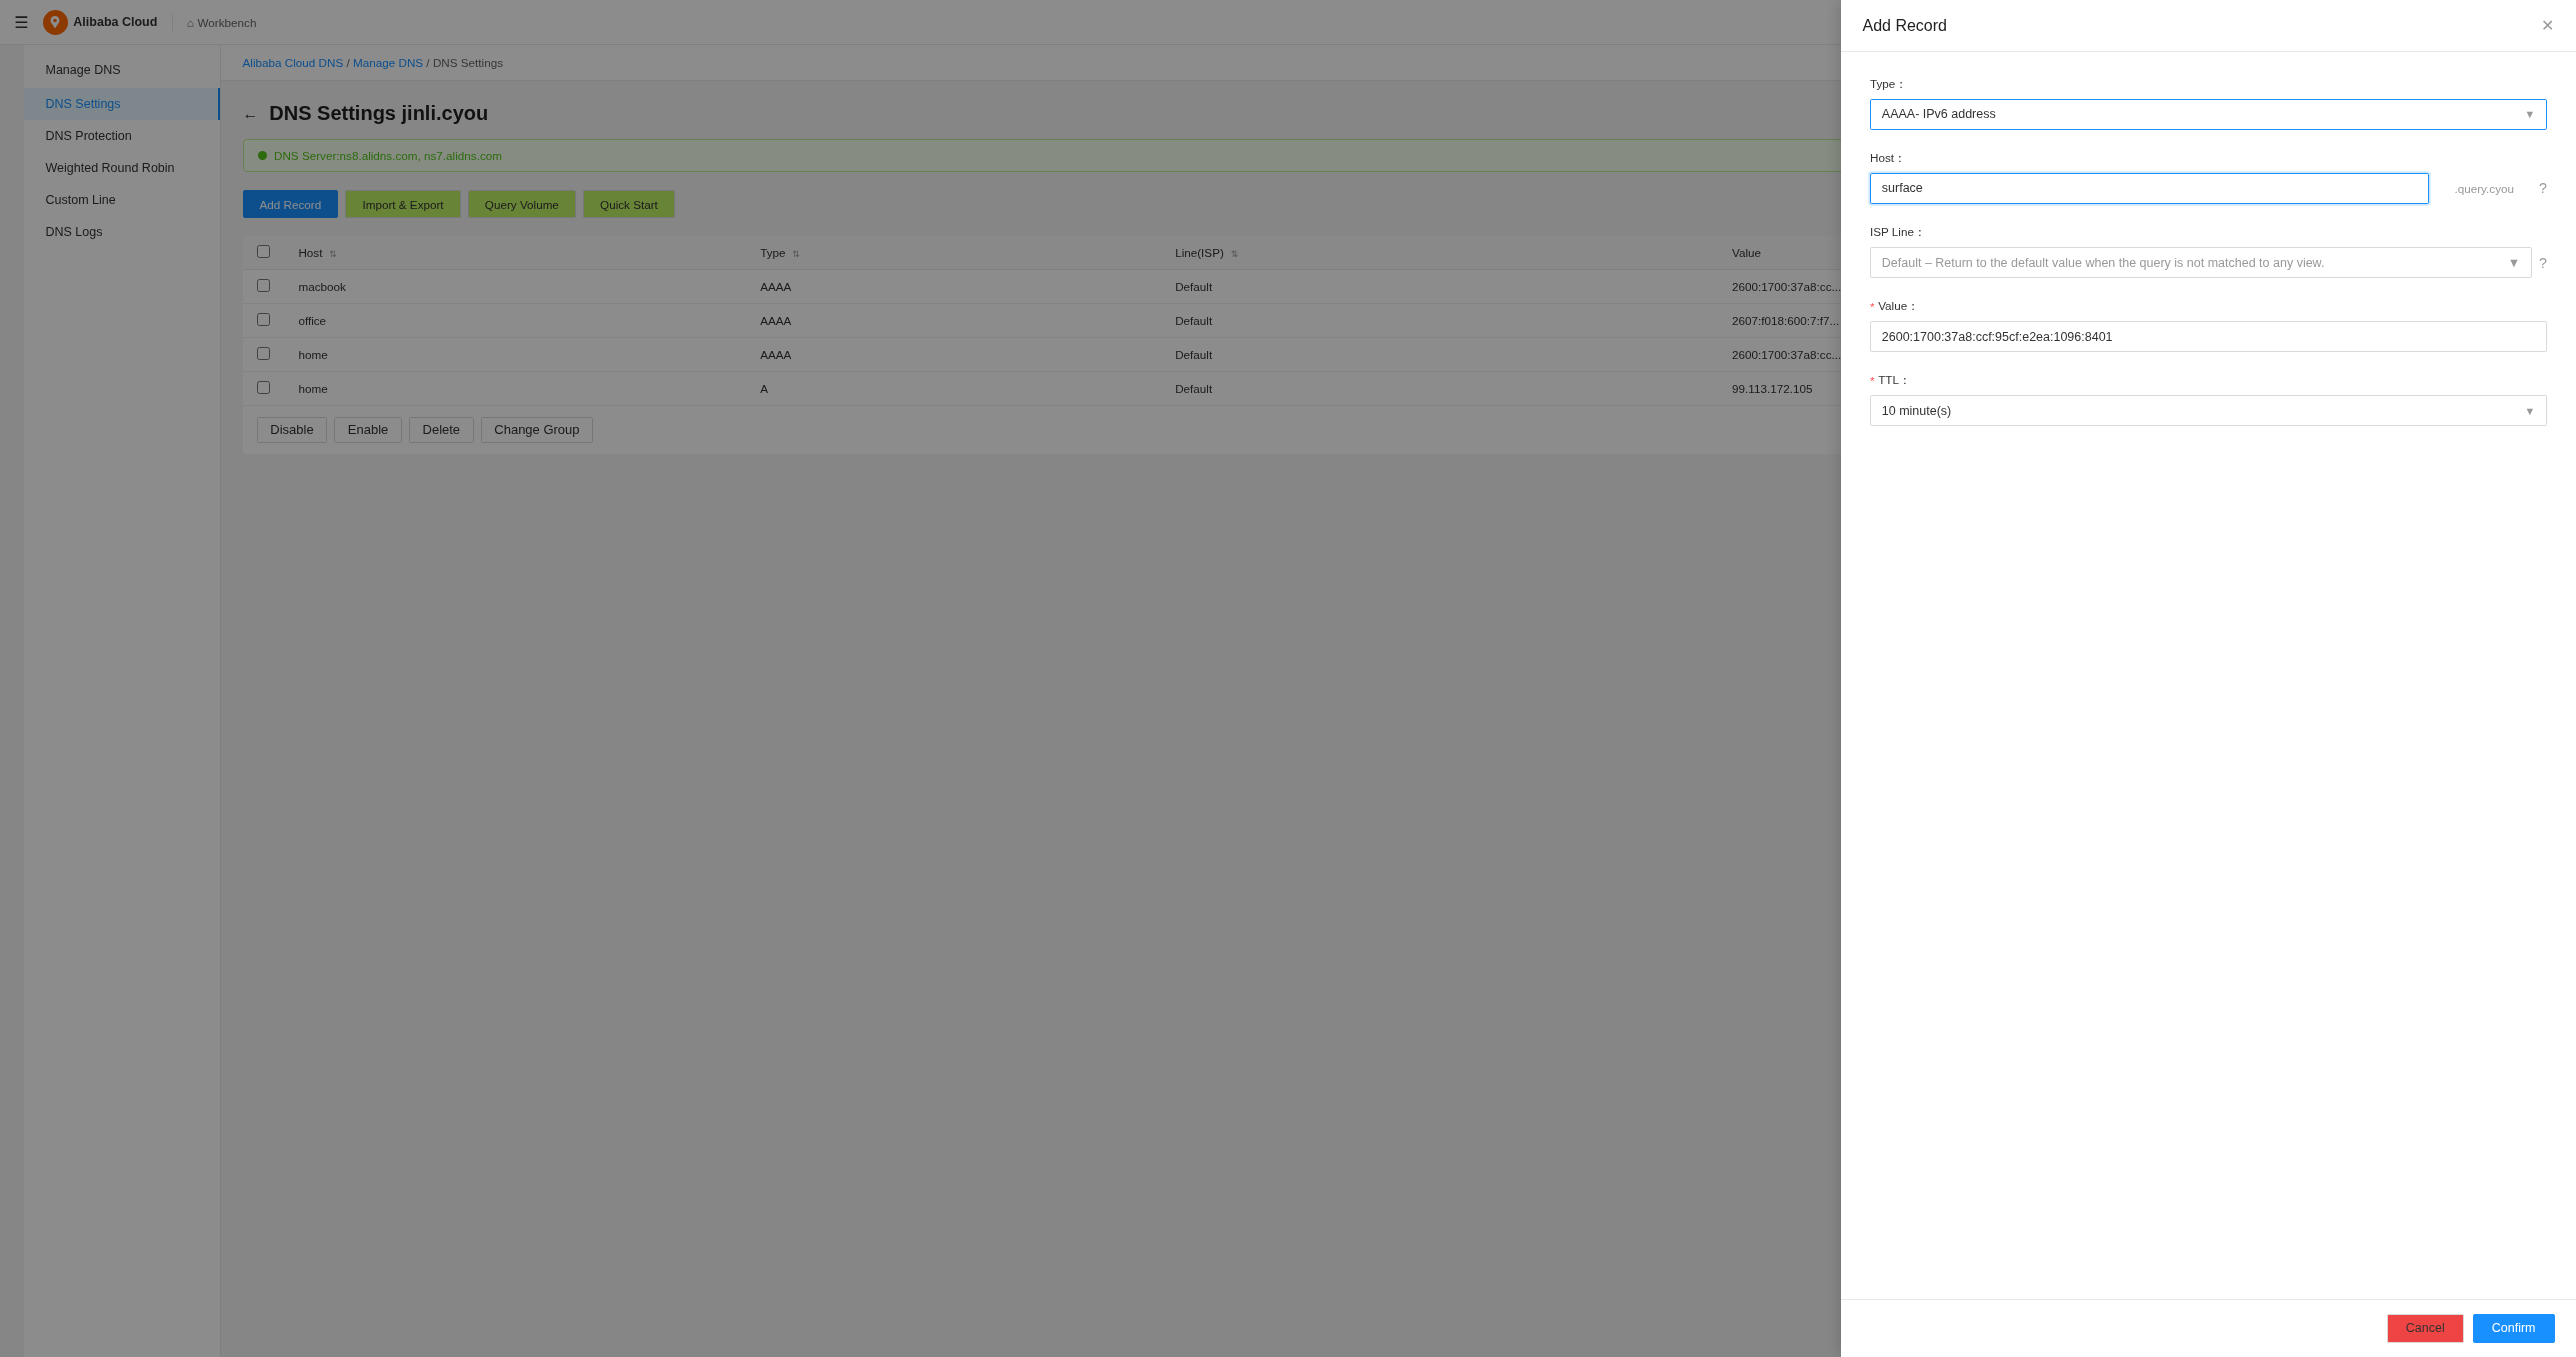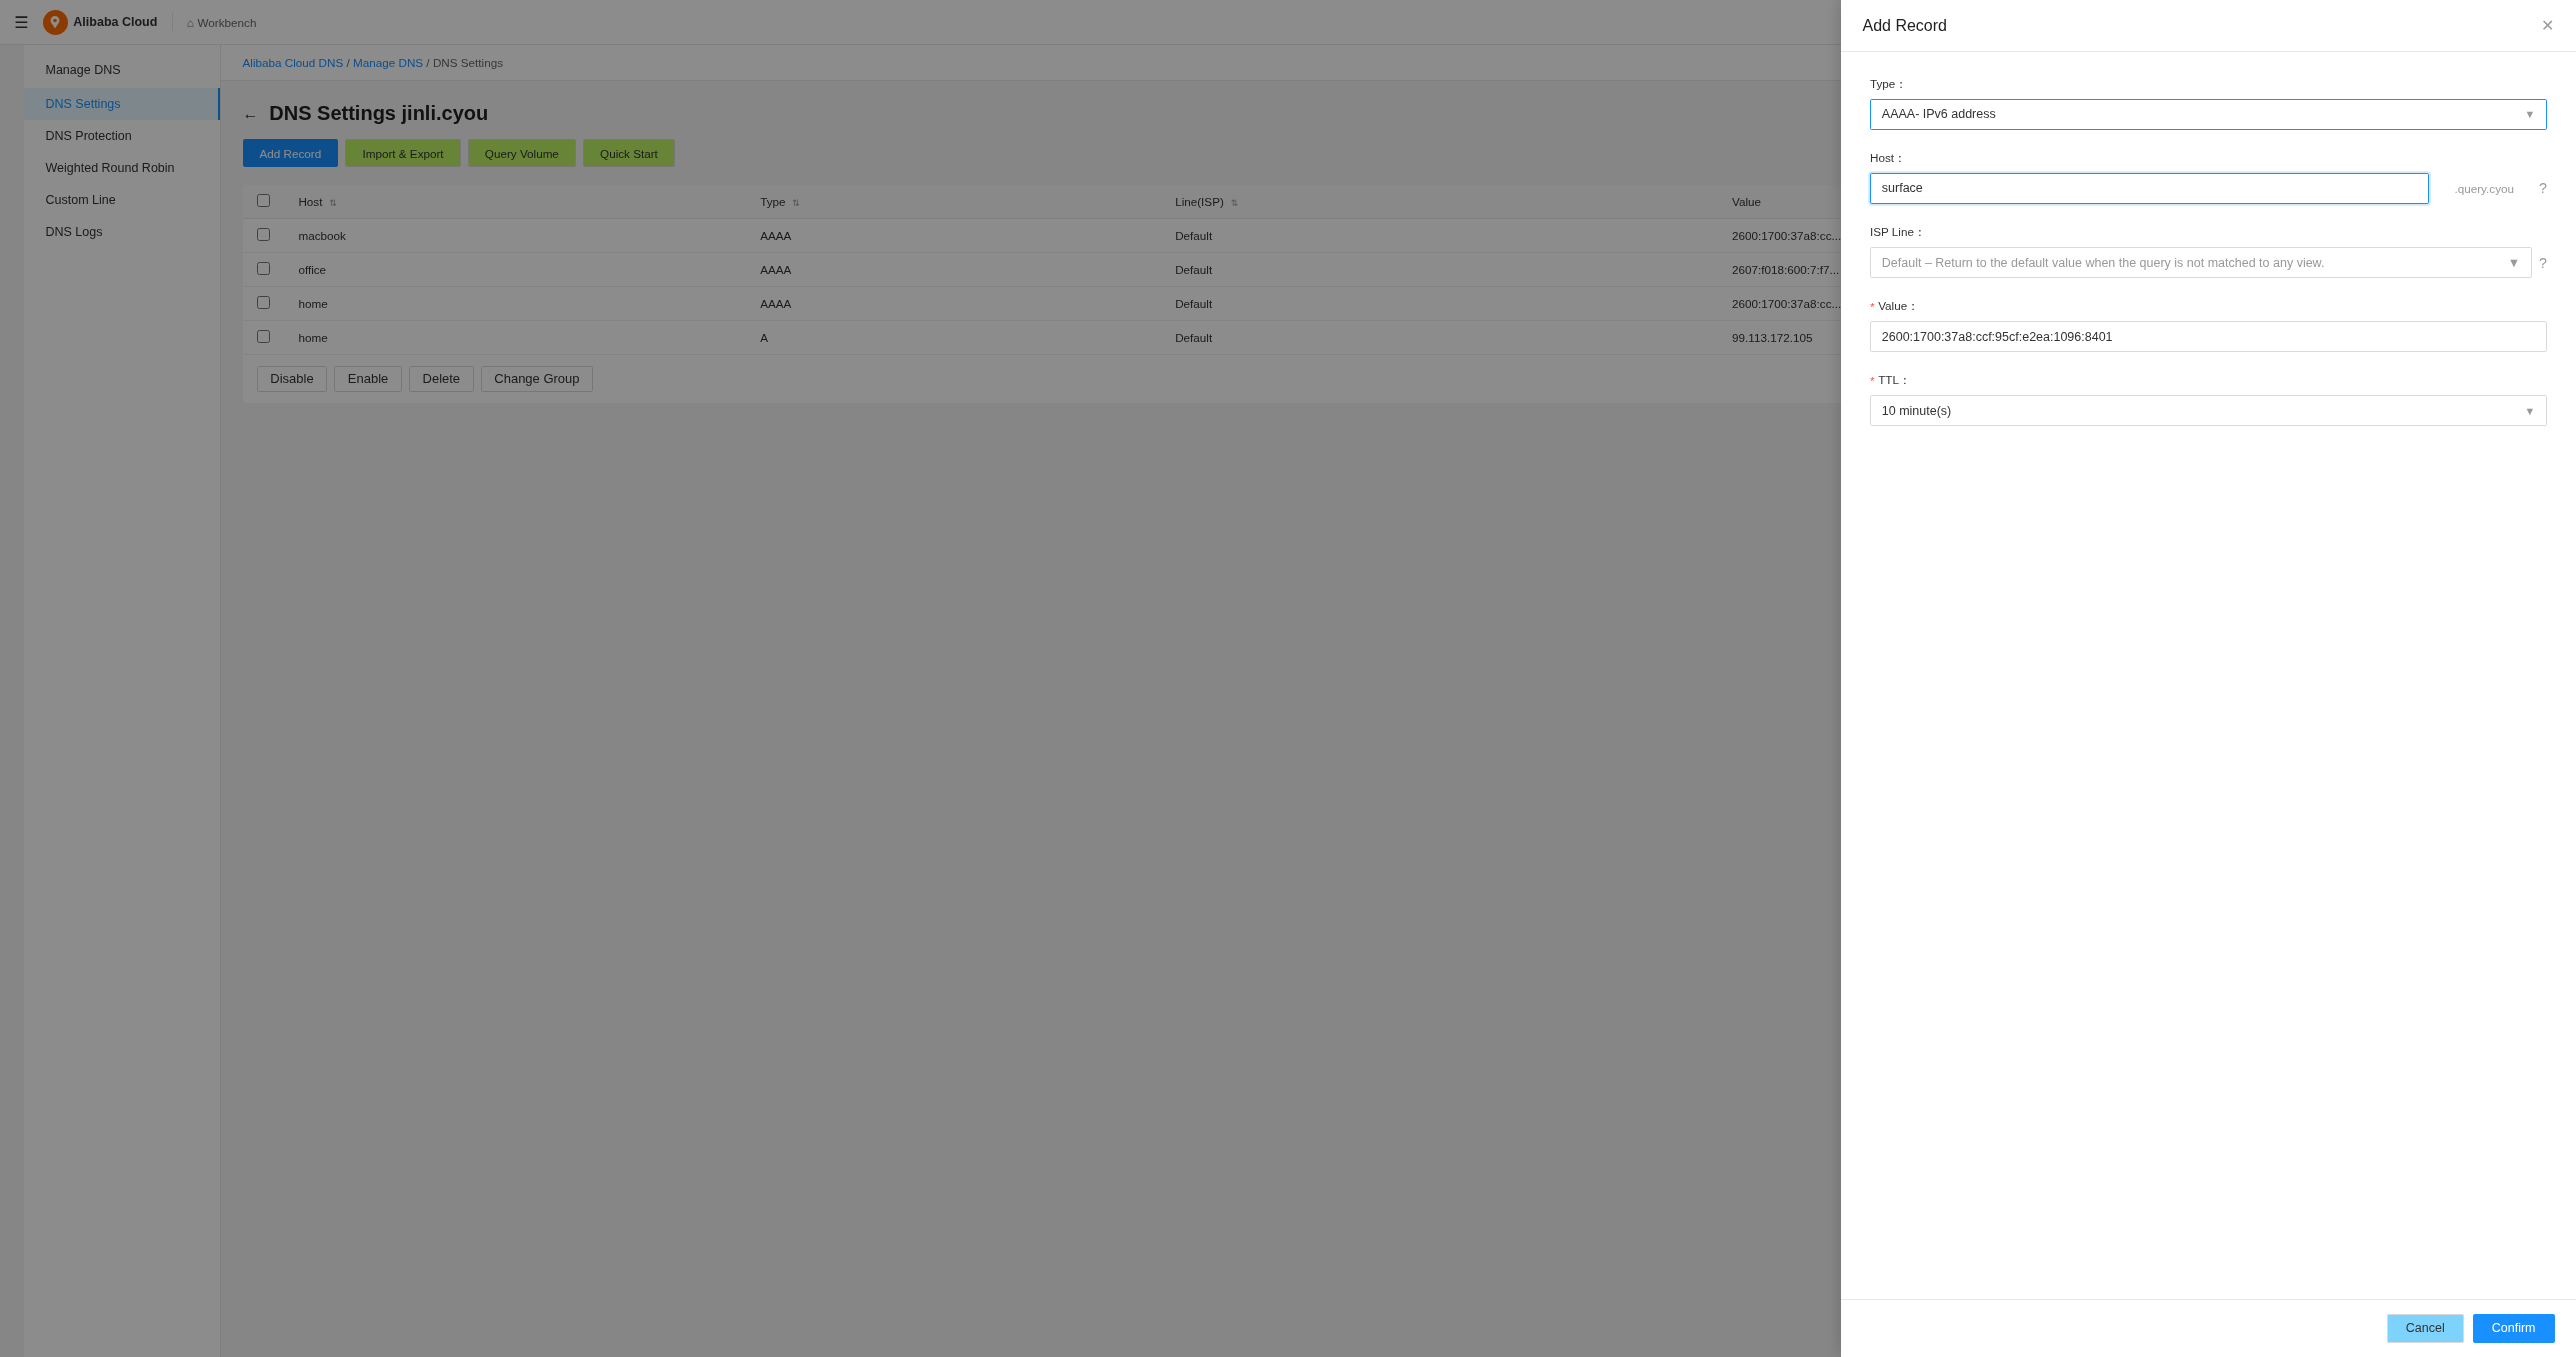--- a/index.html
+++ b/index.html
@@ -75,21 +75,21 @@
     .form-select-default .select-arrow { margin-left: auto; color: #999; font-size: 10.8px; }
 
     .host-row { display: flex; align-items: center; gap: 25px; }
     .host-input { flex: 1; padding: 7.2px 10.8px; border: 0.9px solid #1890ff; border-radius: 1.8px; font-size: 12.5px; color: #333; outline: none; box-shadow: 0 0 0 1.8px rgba(24,144,255,0.2); }
     .host-suffix { color: #999; font-size: 11.7px; white-space: nowrap; }
     .help-icon { color: #999; cursor: pointer; font-size: 14.3px; }
 
     .isp-row { display: flex; align-items: center; gap: 7.2px; }
     .isp-select { flex: 1; display: flex; align-items: center; padding: 7.2px 10.8px; border: 0.9px solid #d9d9d9; border-radius: 1.8px; font-size: 12.5px; color: #999; background: #fff; cursor: pointer; }
 
-    .btn-cancel { padding: 6.3px 18px; border: 0.9px solid #d9d9d9; background: #7dd3fc; border-radius: 1.8px; cursor: pointer; font-size: 12.5px; color: #333; }
+    .btn-cancel { padding: 6.3px 18px; border: 0.9px solid #d9d9d9; background: #ef4444; border-radius: 1.8px; cursor: pointer; font-size: 12.5px; color: #333; }
     .btn-confirm { padding: 6.3px 18px; border: 0.9px solid #1890ff; background: #1890ff; border-radius: 1.8px; cursor: pointer; font-size: 12.5px; color: #fff; }
 
     .green-dot { width: 9px; height: 9px; background: #52c41a; border-radius: 50%; flex-shrink: 0; }
   </style>
 </head>
 <body>
 
 <div class="app-container">
 
   <div class="top-bar">
@@ -126,20 +126,24 @@
         <span>Alibaba Cloud DNS</span> /
         <span> Manage DNS</span> /
         <span class="current"> DNS Settings</span>
       </div>
       <div class="page-content">
         <div class="page-title">
           <span class="back-btn">←</span>
           <h1>DNS Settings jinli.cyou</h1>
         </div>
 
+        <div class="dns-server-notice">
+          <div class="green-dot"></div>
+          <span>DNS Server:ns8.alidns.com, ns7.alidns.com</span>
+        </div>
 
         <div class="tab-bar">
           <button class="tab-btn active">Add Record</button>
           <button class="tab-btn">Import &amp; Export</button>
           <button class="tab-btn">Query Volume</button>
           <button class="tab-btn">Quick Start</button>
         </div>
 
         <div class="table-wrapper">
           <table class="table">

